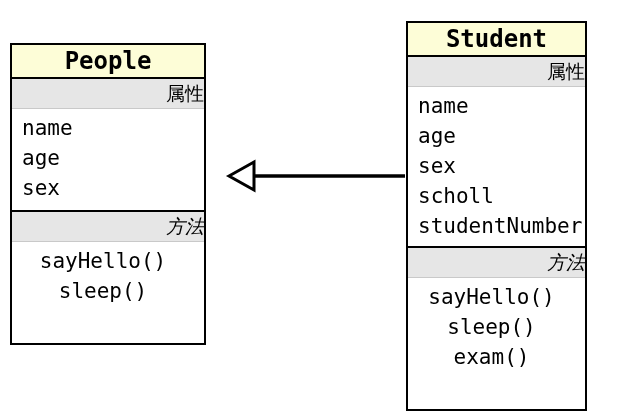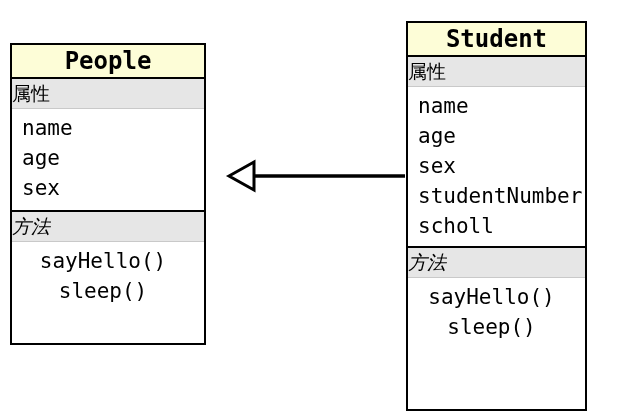--- a/index.html
+++ b/index.html
@@ -34,21 +34,21 @@
     color: #000;
     font-family: "DejaVu Sans Mono", monospace;
   }
   .sec-h {
     height: 30px;
     flex: 0 0 30px;
     background: var(--section_bg, #e6e6e6);
     border-bottom: 1px solid #c9c9c9;
     font-size: 19px;
     line-height: 29px;
-    text-align: left;
+    text-align: right;
     color: #000;
     font-family: "DejaVu Sans", sans-serif;
   }
   .sec-h.methods-h {
     border-top: 2px solid var(--border, #000000);
     flex: 0 0 32px;
     height: 32px;
     font-style: italic;
   }
   ul.members {
@@ -85,27 +85,28 @@
     </ul>
   </section>
 
   <section class="uml-class student">
     <header class="uml-title">Student</header>
     <div class="sec-h">属性</div>
     <ul class="members attrs">
       <li>name</li>
       <li>age</li>
       <li>sex</li>
+      <li>scholl</li>
       <li>studentNumber</li>
-      <li>scholl</li>
     </ul>
     <div class="sec-h methods-h">方法</div>
     <ul class="members meths">
       <li>sayHello()</li>
       <li>sleep()</li>
+      <li>exam()</li>
     </ul>
   </section>
 
   <svg class="arrow" width="200" height="52" viewBox="0 0 200 52">
     <line x1="38" y1="26" x2="190" y2="26" stroke="#000000" stroke-width="3.5"></line>
     <polygon points="14,26 39,12 39,40" fill="#ffffff" stroke="#000000" stroke-width="3"></polygon>
   </svg>
 
 </div>
 

